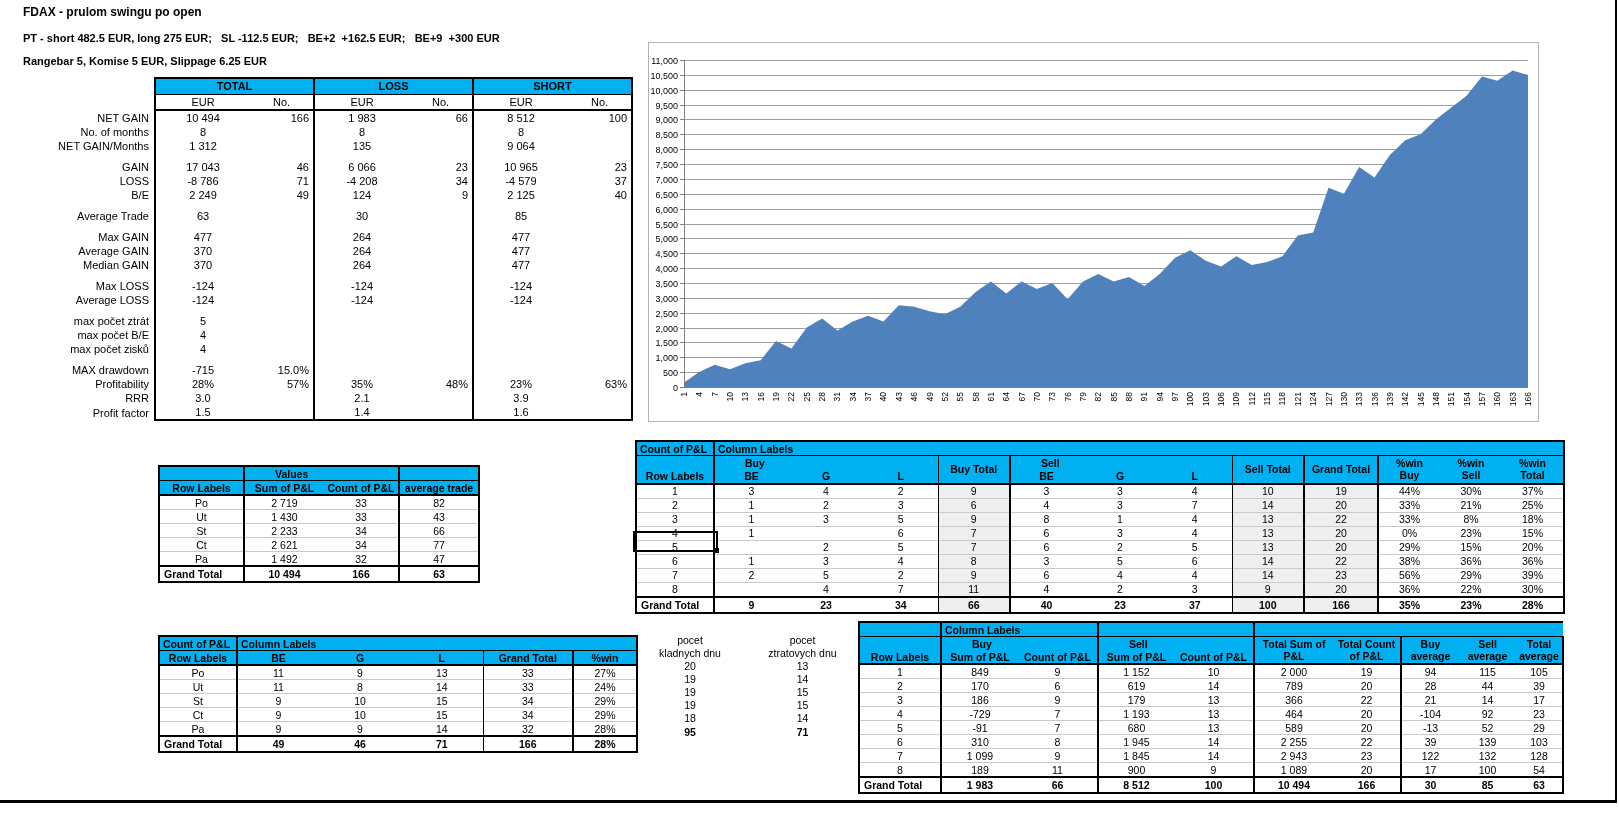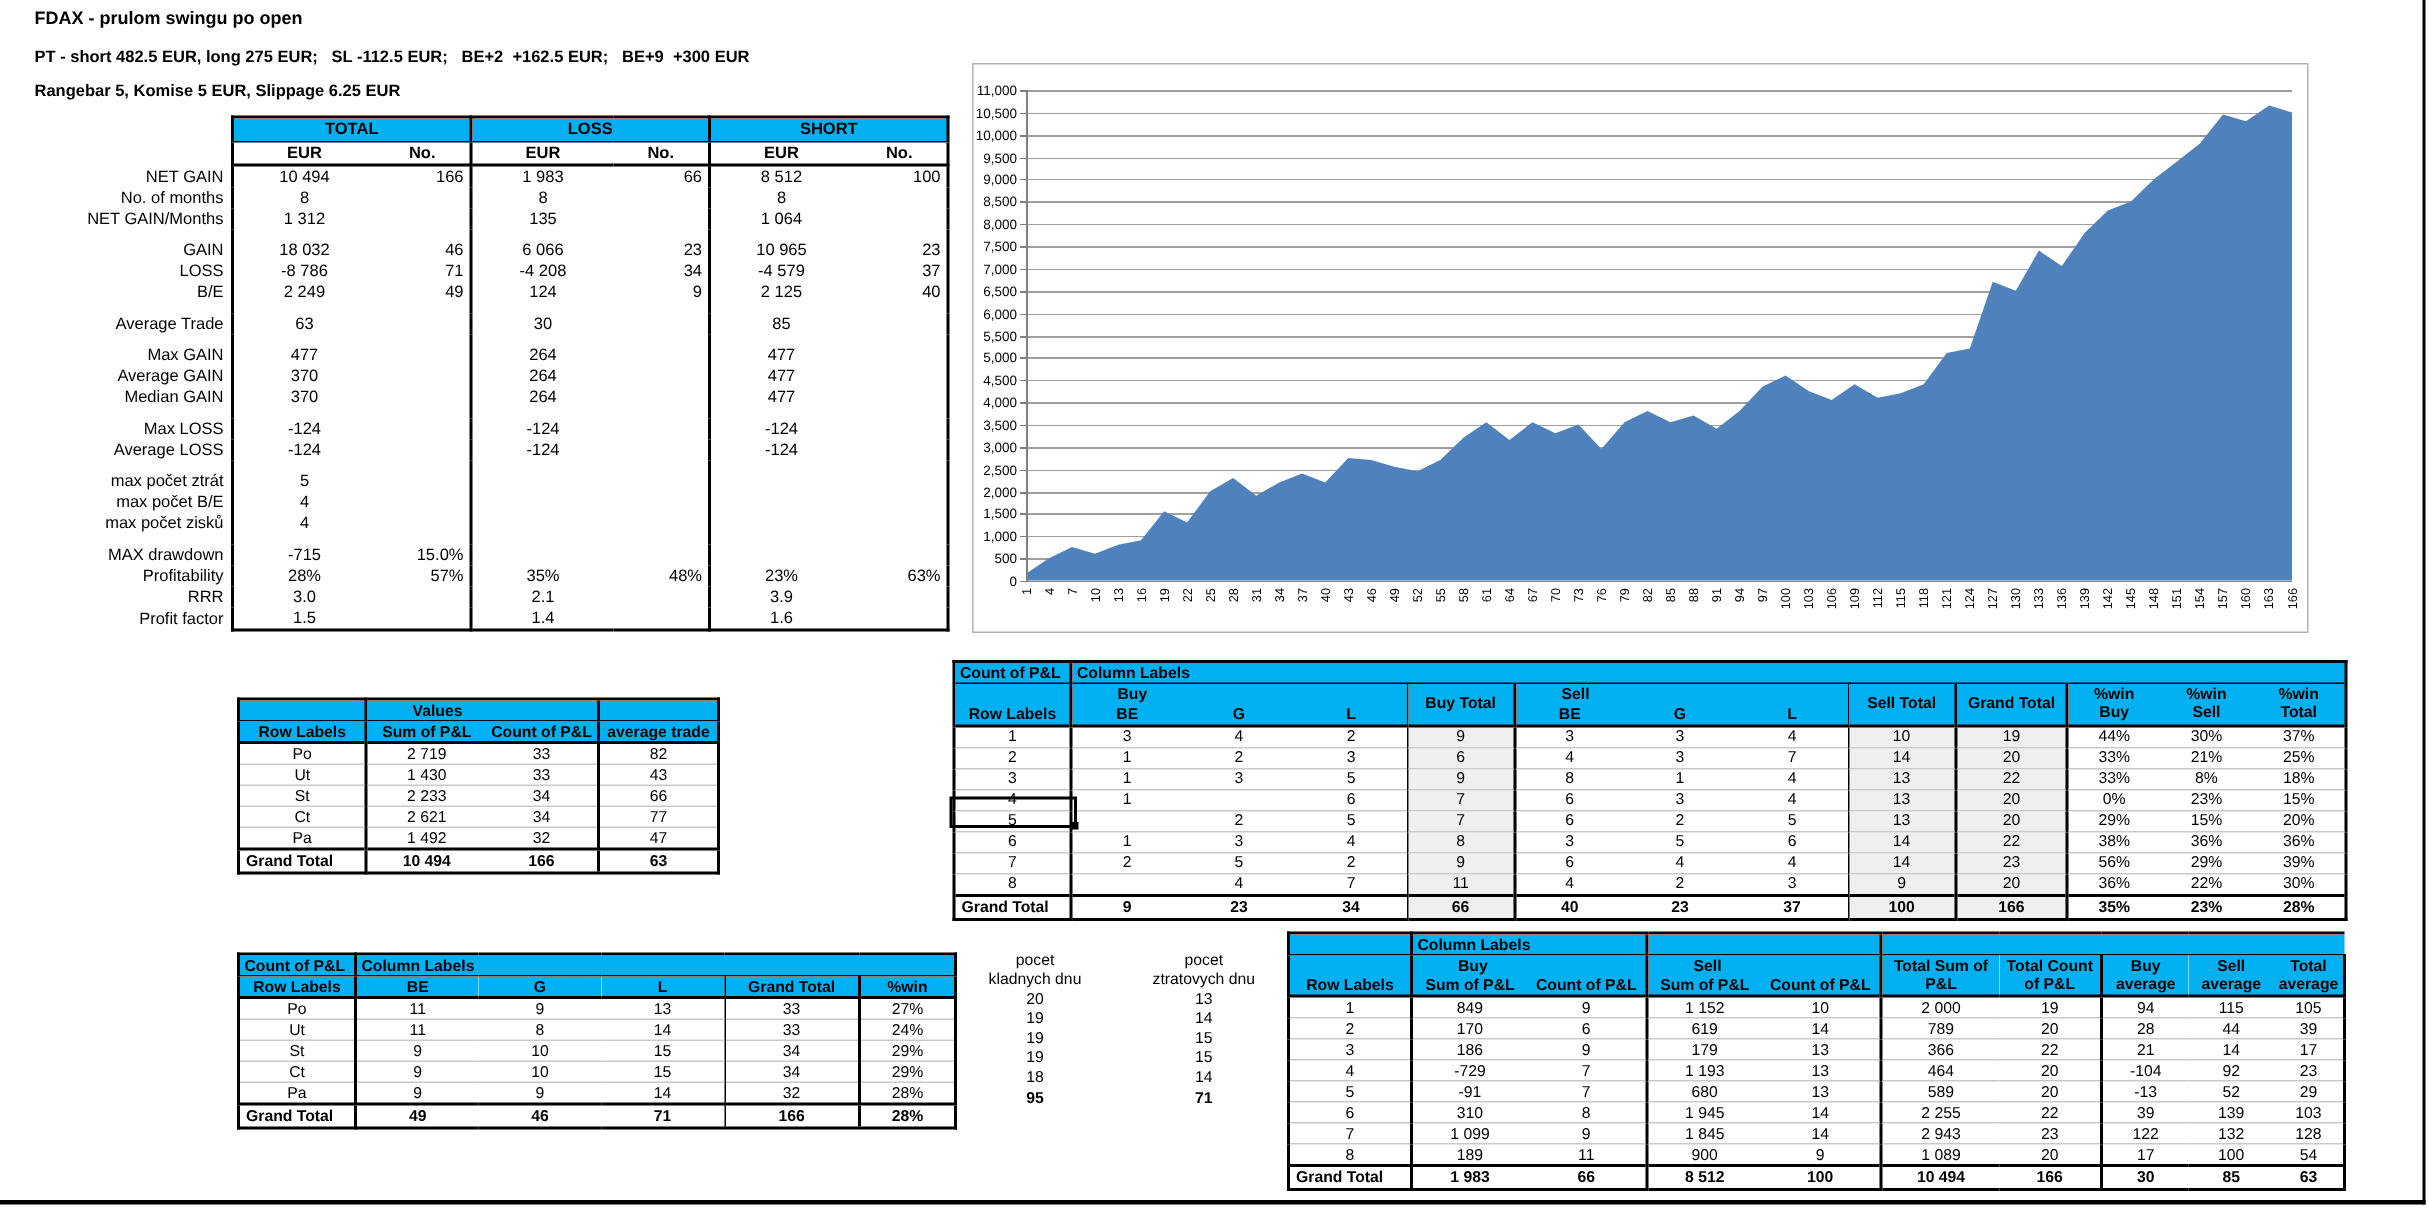--- a/index.html
+++ b/index.html
@@ -21,21 +21,21 @@
   .wrapcell{white-space:normal;line-height:12px;}
   thead td.h1c{border-top:2px solid #000;border-bottom:1px solid #000;}
   .pivot tbody td{border-top:1px solid #c9c9c9;}
   .pivot tbody tr:first-child td{border-top:2px solid #000;}
   tr.gt td{border-top:2px solid #000;border-bottom:2px solid #000;font-weight:bold;height:14px;}
   tr.gt td:first-child{text-align:left;padding-left:4px;}
   
   #stats td{height:14px;font-size:11px;}
   #stats .lab{text-align:right;padding-right:5px;}
   #stats .no{text-align:right;padding-right:4px;}
-  #stats thead .u{font-weight:bold;border-bottom:2px solid #000;}
+  #stats thead .u{font-weight:normal;border-bottom:2px solid #000;}
   #stats tr.spacer td{height:7px;}
   #stats tr.last td:not(.lab){border-bottom:2px solid #000;}
   
   #pocet{left:640px;top:634px;width:230px;font-size:10.5px;}
   .pcol{position:absolute;top:0;text-align:center;}
   .ph{height:26px;line-height:13px;}
   .prow{height:13px;line-height:13px;}
   .ptot{height:15px;line-height:15px;font-weight:bold;}
   
   #chart{left:648px;top:42px;width:889px;height:378px;background:#fff;
@@ -99,35 +99,35 @@
         <td class="no R2"></td>
         <td class="eur">8</td>
         <td class="no R2"></td>
       </tr>
       <tr>
         <td class="lab">NET GAIN/Months</td>
         <td class="eur L2">1 312</td>
         <td class="no R2"></td>
         <td class="eur">135</td>
         <td class="no R2"></td>
-        <td class="eur">1 064</td>
+        <td class="eur">9 064</td>
         <td class="no R2"></td>
       </tr>
       <tr class="spacer">
         <td class="lab"></td>
         <td class="eur L2"></td>
         <td class="no R2"></td>
         <td class="eur"></td>
         <td class="no R2"></td>
         <td class="eur"></td>
         <td class="no R2"></td>
       </tr>
       <tr>
         <td class="lab">GAIN</td>
-        <td class="eur L2">18 032</td>
+        <td class="eur L2">17 043</td>
         <td class="no R2">46</td>
         <td class="eur">6 066</td>
         <td class="no R2">23</td>
         <td class="eur">10 965</td>
         <td class="no R2">23</td>
       </tr>
       <tr>
         <td class="lab">LOSS</td>
         <td class="eur L2">-8 786</td>
         <td class="no R2">71</td>

